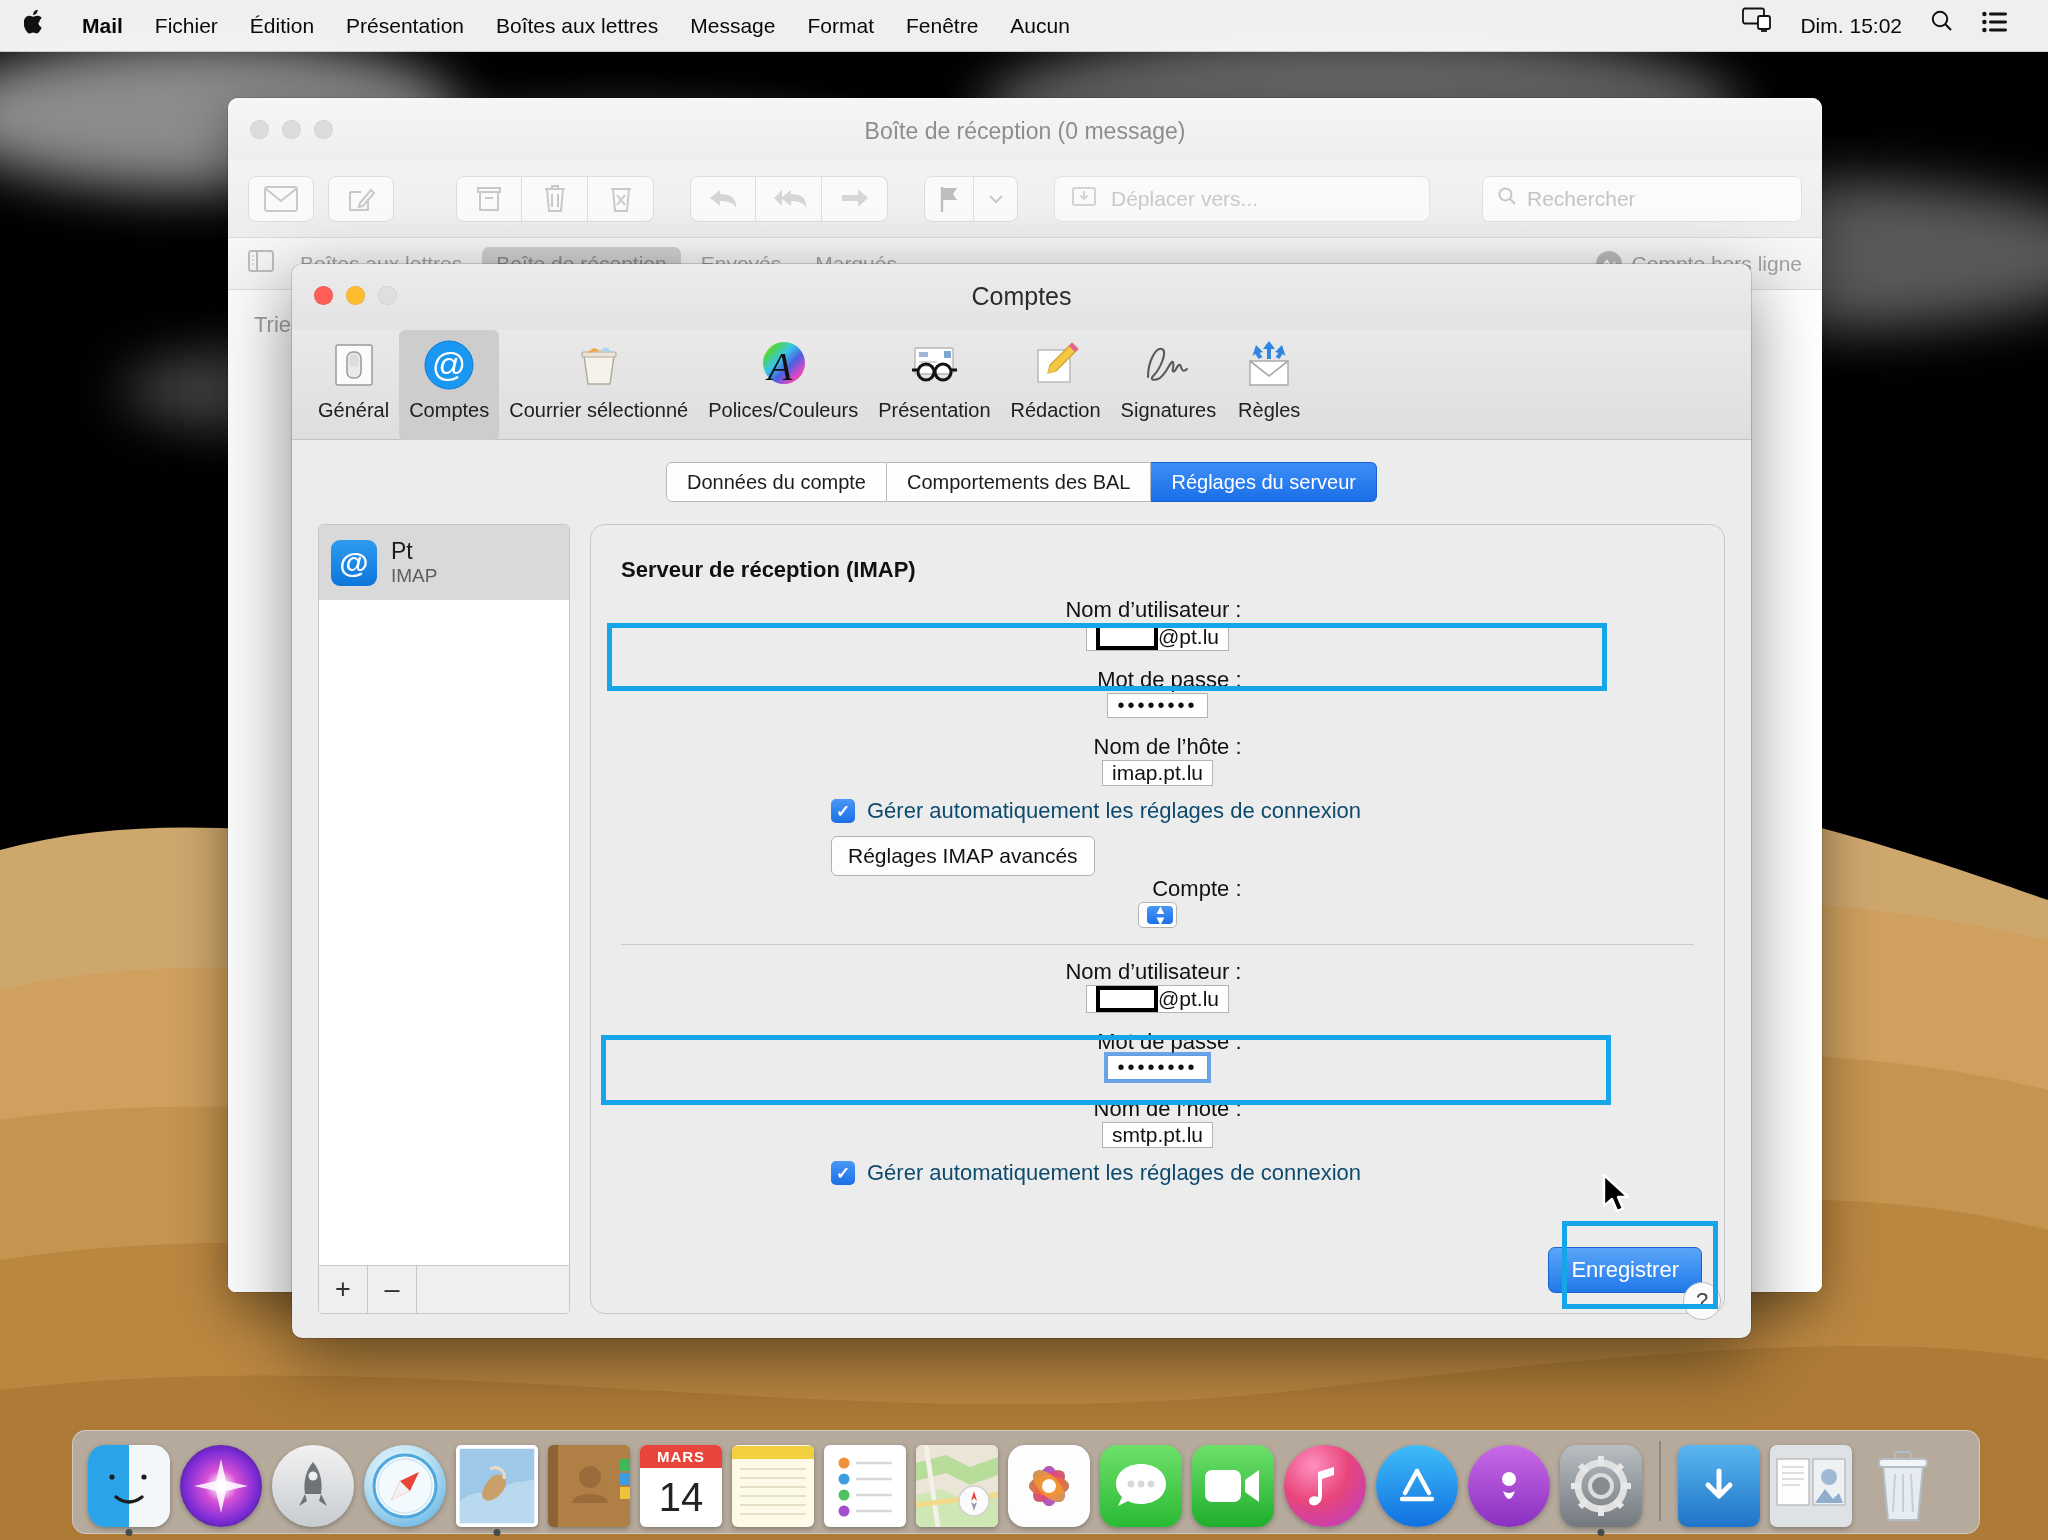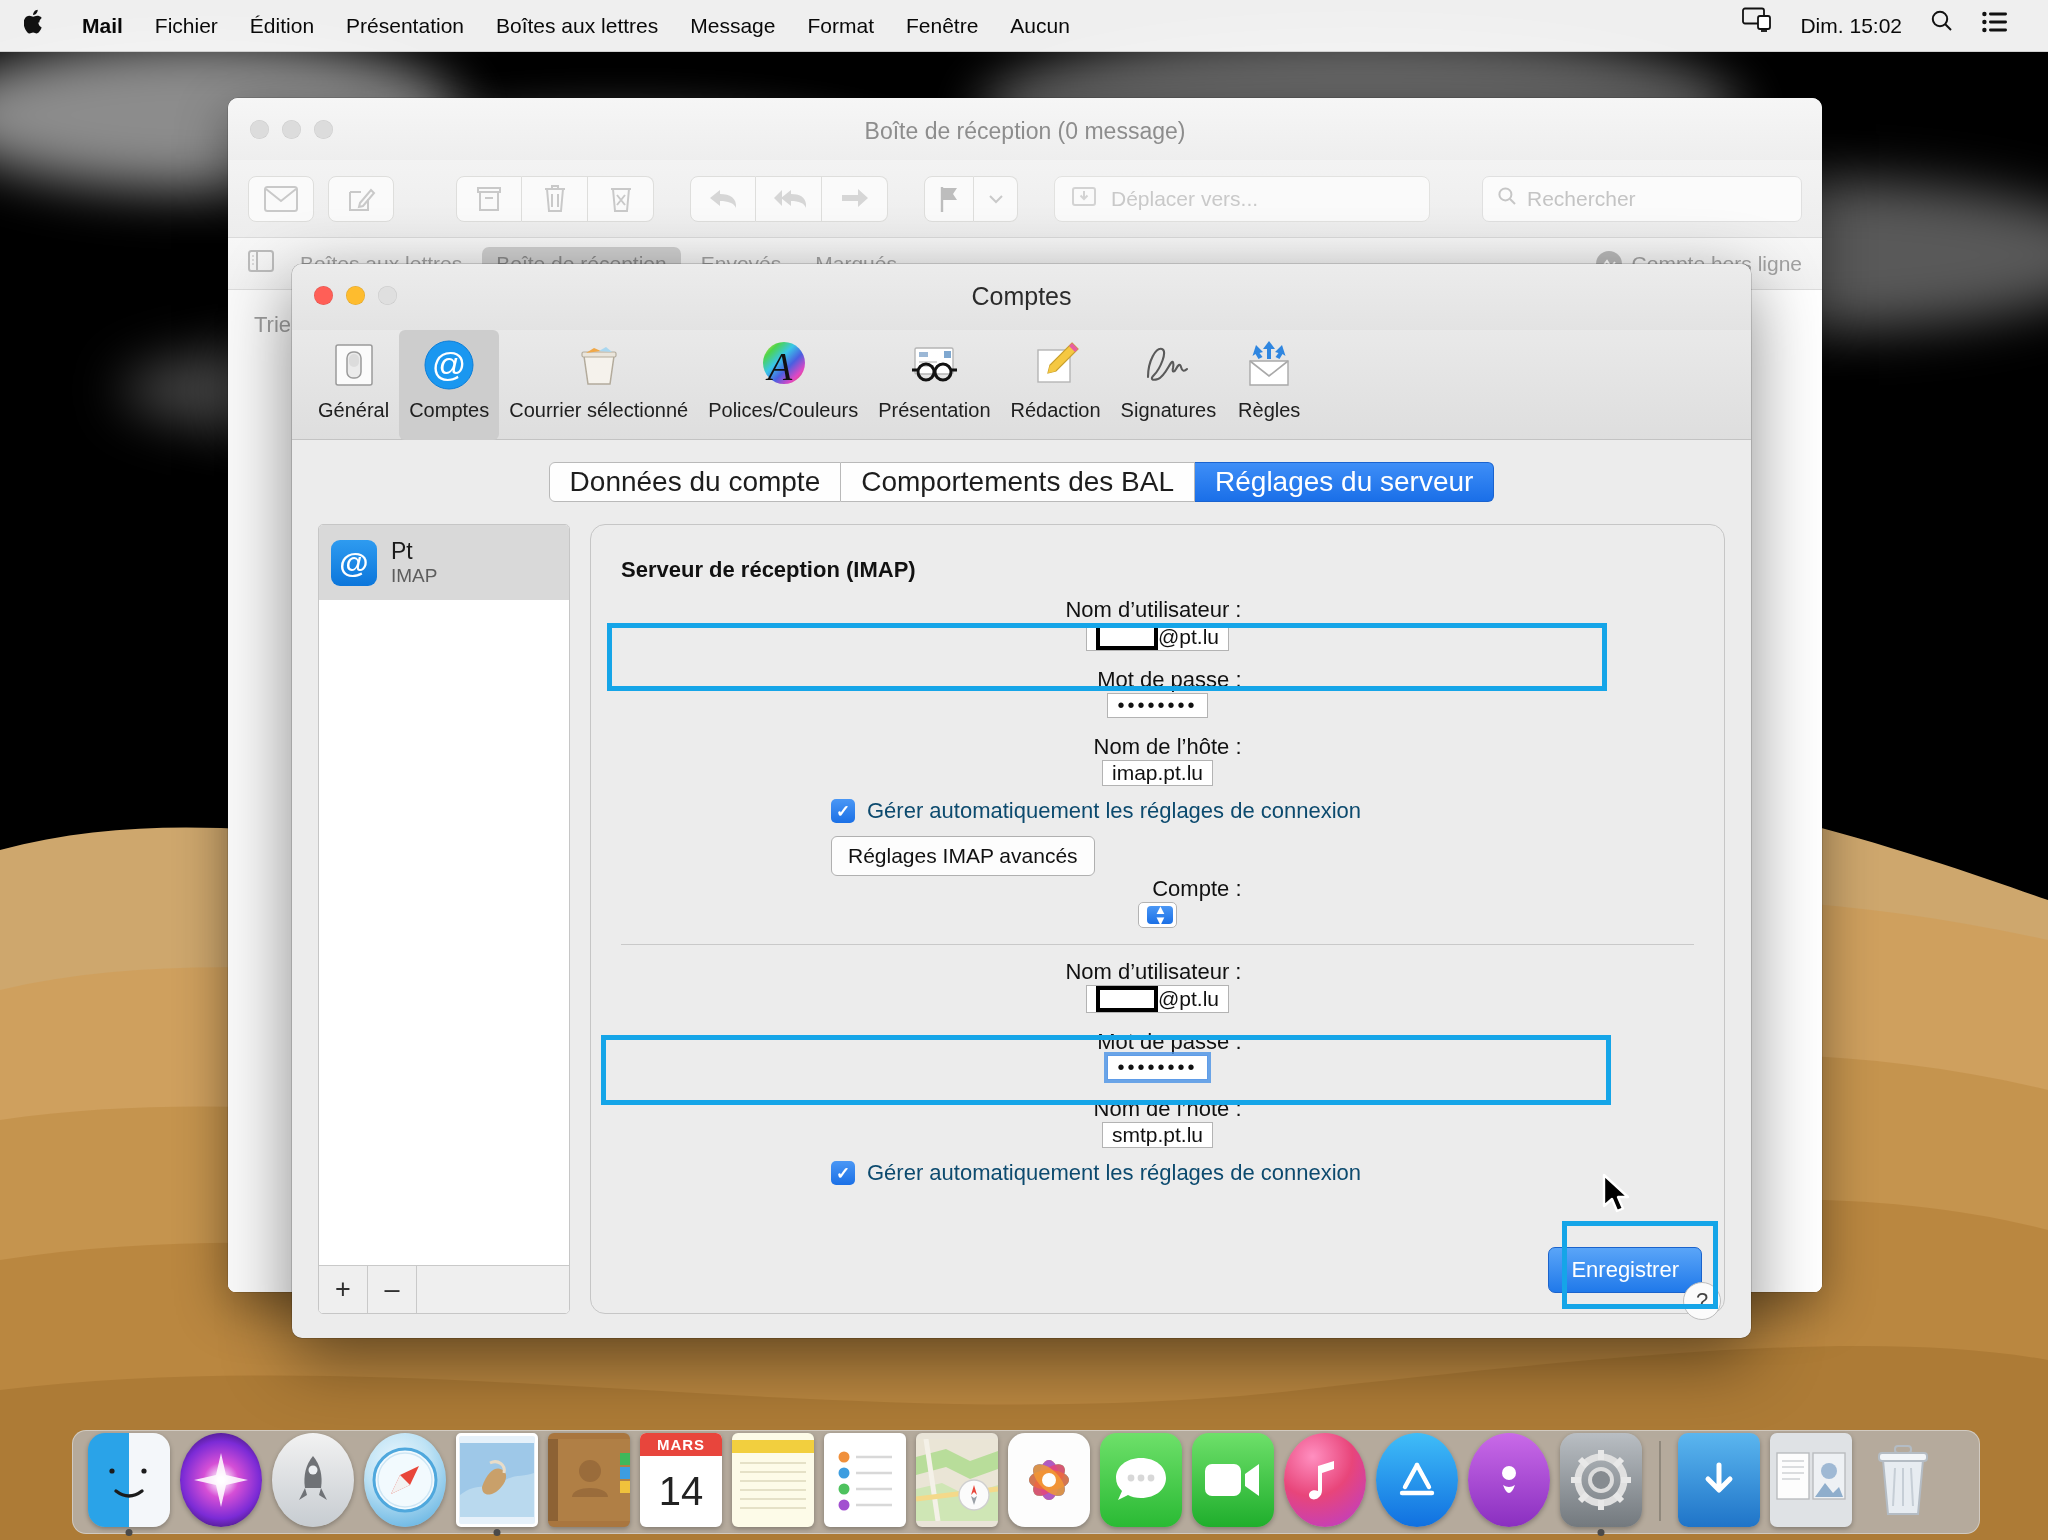--- a/index.html
+++ b/index.html
@@ -163,21 +163,21 @@
   }
   .prefitem.sel { background: #cdcdcd; height: 110px; }
   .prefitem .pico { width: 58px; height: 58px; display: flex; align-items: center; justify-content: center; }
   .prefitem .plabel { font-size: 20px; color: #202020; white-space: nowrap; }
 
   #prefcontent { padding: 22px 26px 26px; height: calc(100% - 176px); position: relative; }
 
   
   #tabrow { display: flex; justify-content: center; margin-bottom: 22px; }
   .segbtn {
-    height: 40px; padding: 0 20px; font-size: 28px; color: #1d1d1d;
+    height: 40px; padding: 0 20px; font-size: 20px; color: #1d1d1d;
     background: #fefefe; border: 1px solid #b9b9b9; border-left-width: 0;
     display: flex; align-items: center; justify-content: center;
   }
   .segbtn:first-child { border-left-width: 1px; border-radius: 6px 0 0 6px; }
   .segbtn:last-child { border-radius: 0 6px 6px 0; }
   .segbtn.sel { background: linear-gradient(to bottom,#3e8ef7,#1a6fe8); color: #fff; border-color: #1a63cf; }
 
   #panelrow { display: flex; gap: 20px; height: 790px; }
 
   
@@ -273,21 +273,21 @@
     background: rgba(182,182,182,0.80);
     border-radius: 14px; border: 1px solid rgba(255,255,255,0.38);
     display: flex; align-items: flex-end; padding: 4px 12px 6px;
     z-index: 40; gap: 4px;
   }
   .dockicon {
     width: 88px; height: 88px; position: relative; display: flex;
     align-items: flex-end; justify-content: center;
   }
   .dockicon .glyph {
-    width: 82px; height: 94px; border-radius: 17px;
+    width: 82px; height: 82px; border-radius: 17px;
     display: flex; align-items: center; justify-content: center;
     box-shadow: 0 2px 5px rgba(0,0,0,0.28);
     overflow: hidden; position: relative;
   }
   .dot {
     position: absolute; bottom: -9px; left: 50%; transform: translateX(-50%);
     width: 7px; height: 7px; border-radius: 50%; background: #4a4a4a;
   }
   .dsep { width: 2px; height: 80px; background: rgba(0,0,0,0.20); margin: 0 10px 6px; }
 </style>

